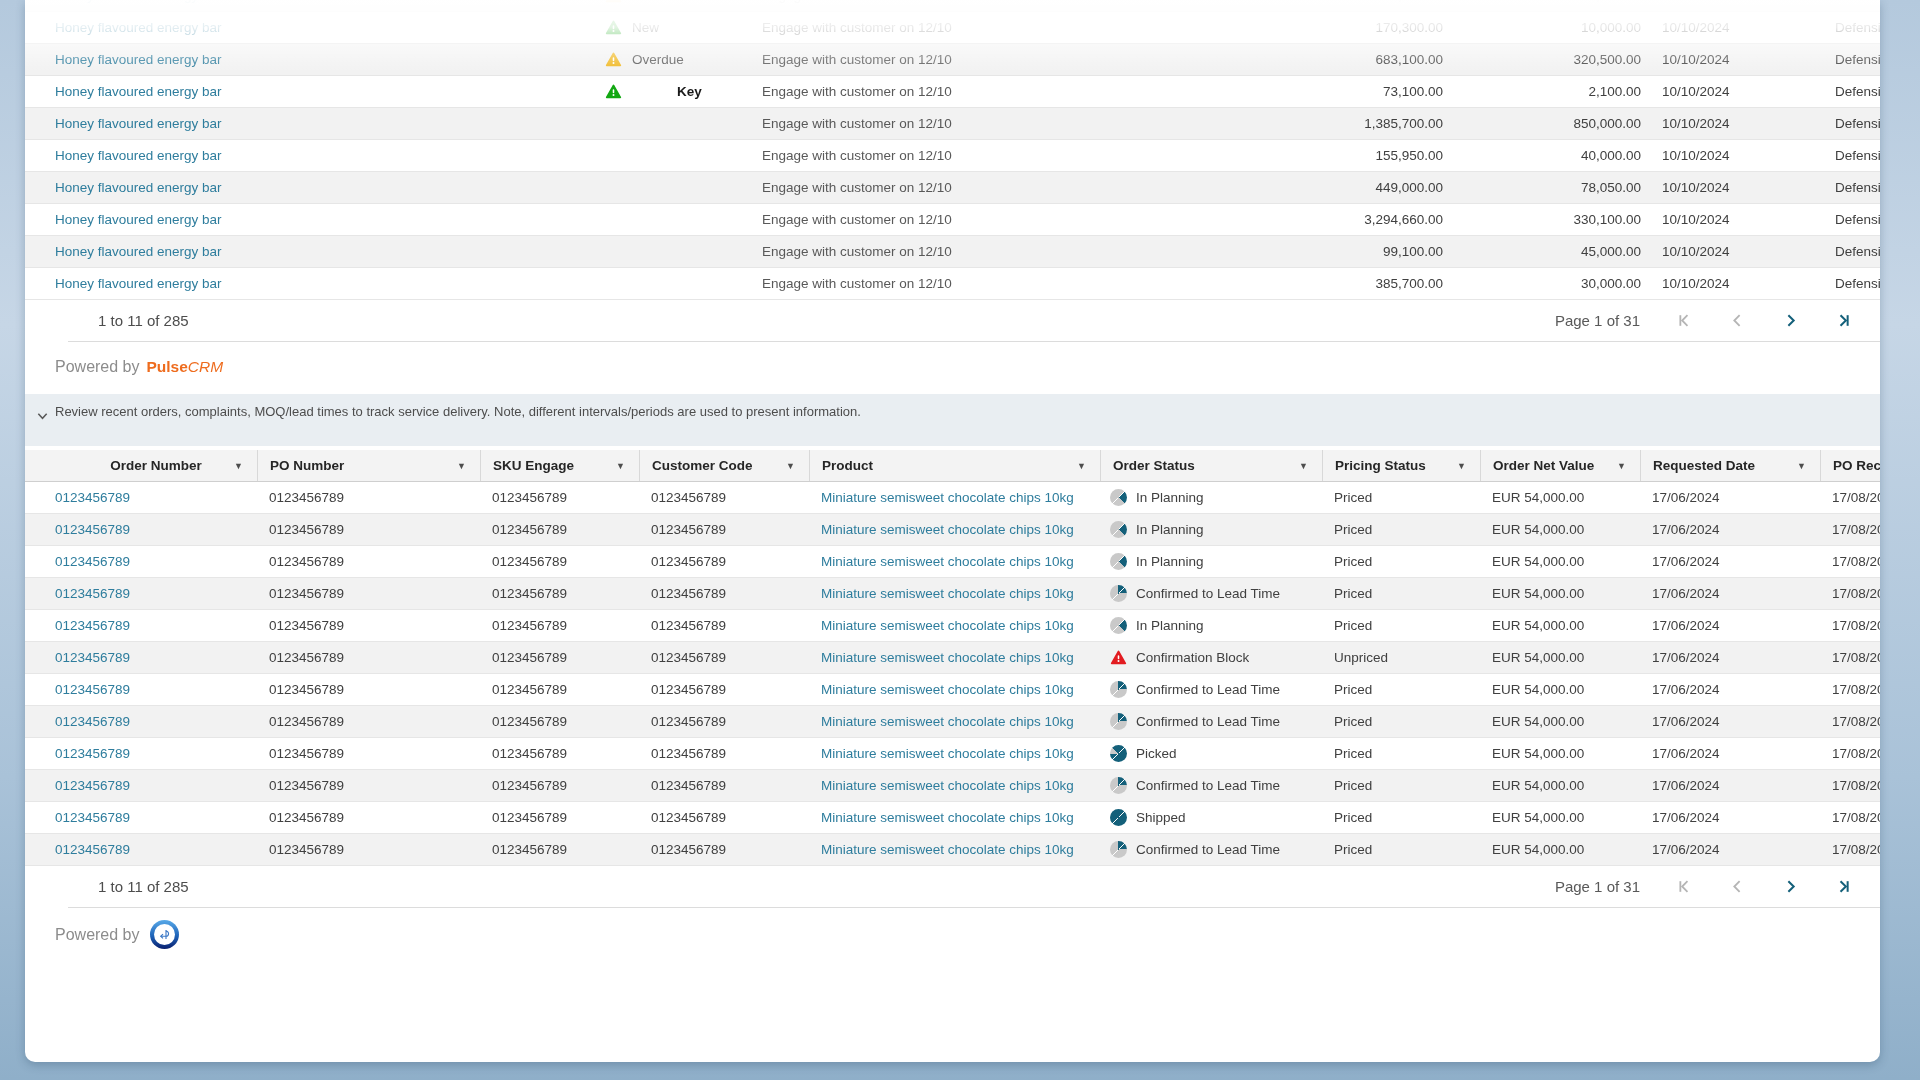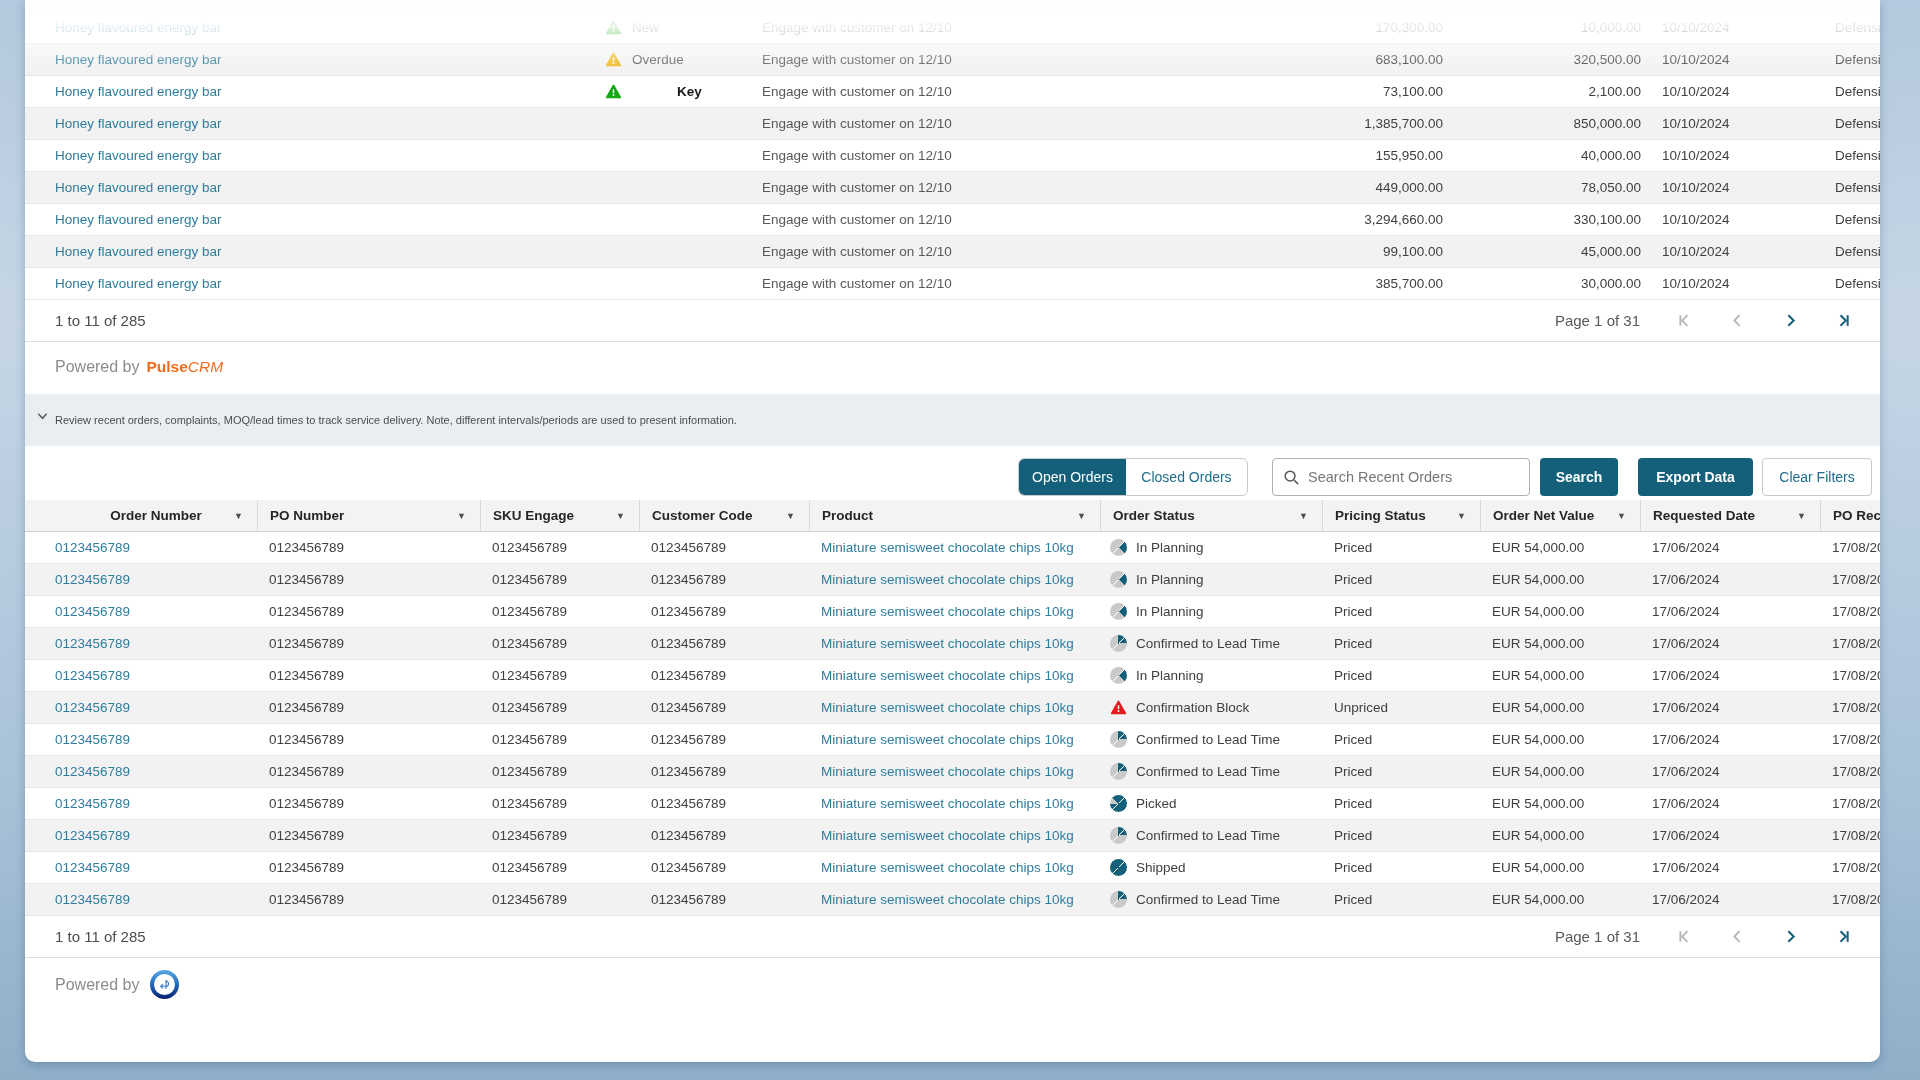--- a/index.html
+++ b/index.html
@@ -59,38 +59,38 @@
     var(--teal) 180deg 220deg,#fff 220deg 225deg, var(--teal) 225deg 265deg,#fff 265deg 270deg,
     var(--wheelgray) 270deg 310deg,#fff 310deg 315deg, var(--teal) 315deg 355deg,#fff 355deg 360deg);}
   .wheel-shipped{background:conic-gradient(
     var(--teal) 0deg 40deg,#fff 40deg 45deg, var(--teal) 45deg 85deg,#fff 85deg 90deg,
     var(--teal) 90deg 130deg,#fff 130deg 135deg, var(--teal) 135deg 175deg,#fff 175deg 180deg,
     var(--teal) 180deg 220deg,#fff 220deg 225deg, var(--teal) 225deg 265deg,#fff 265deg 270deg,
     var(--teal) 270deg 310deg,#fff 310deg 315deg, var(--teal) 315deg 355deg,#fff 355deg 360deg);}
 
   
   .pag{height:42px;display:flex;align-items:center;border-bottom:1px solid #dcdcdc;
-    padding:0 28px 0 30px;font-size:15px;color:#4d4d4d;}
+    padding:0 28px 0 30px;font-size:15px;color:#4d4d4d;margin-left:43px;}
   .pag-right{margin-left:auto;display:flex;align-items:center;gap:36px;color:#595959;}
   .pnav{width:17px;height:17px;color:var(--teal);cursor:pointer;}
   .pnav.disabled{color:#b5b5b5;cursor:default;}
   .pnav svg{display:block;width:17px;height:17px;}
 
   
   .powered1{padding:16px 0 0 30px;height:52px;display:flex;align-items:baseline;gap:7px;}
   .pb-text{font-size:16px;color:#8c8c8c;}
   .pb-brand{font-size:15.5px;font-weight:bold;color:var(--orange);}
   .pb-suffix{font-size:15.5px;font-style:italic;color:var(--orange);}
   .powered2{padding:12px 0 0 30px;display:flex;align-items:center;gap:10px;}
 
   
   .band{background:#e9eef2;height:52px;padding:7px 0 0 30px;position:relative;}
   .band .chev{position:absolute;left:11px;top:15px;color:#595959;cursor:pointer;}
   .band-title{font-size:15px;font-weight:bold;color:#262626;}
-  .band-desc{font-size:11px;color:#4d4d4d;margin-top:13px;}
+  .band-desc{font-size:13px;color:#4d4d4d;margin-top:3px;}
 
   
   .tabbar{display:flex;margin-top:14px;padding-left:15px;border-bottom:1px solid #dcdcdc;}
   .tab{padding:9px 12px 11px;font-size:14px;color:#333;position:relative;cursor:pointer;white-space:nowrap;}
   .tab.active{font-weight:bold;color:#111;}
   .tab.active::after{content:'';position:absolute;left:0;right:0;bottom:-1px;height:3px;background:#44a3dd;}
 
   
   .controls{display:flex;align-items:center;justify-content:flex-end;margin:12px 8px 0 0;height:38px;}
   .seg{display:flex;height:38px;border:1px solid #c9c9c9;border-radius:6px;overflow:hidden;background:#fff;}
@@ -321,36 +321,20 @@
 
   <div class="band">
     <span class="chev">
       <svg width="13" height="13" viewBox="0 0 14 14">
           <path d="M2.5 4 L7 9 L11.5 4" stroke="currentColor" stroke-width="1.6" fill="none"></path>
         </svg></span>
     <div class="band-desc">Review recent orders, complaints, MOQ/lead times to track service delivery. Note, different intervals/periods are used to present information.</div>
   </div>
 
 
-  <div class="controls">
-    <div class="seg">
-      <div class="seg-btn seg-open">Open Orders</div>
-      <div class="seg-btn seg-closed">Closed Orders</div>
-    </div>
-    <div class="searchbox">
-      <svg width="17" height="17" viewBox="0 0 18 18">
-          <circle cx="7.5" cy="7.5" r="5.2" stroke="#595959" stroke-width="1.6" fill="none"></circle>
-          <line x1="11.6" y1="11.6" x2="16" y2="16" stroke="#595959" stroke-width="1.6"></line>
-        </svg>
-      <input placeholder="Search Recent Orders" style="">
-    </div>
-    <div class="btn btn-teal btn-search">Search</div>
-    <div class="btn btn-teal btn-export">Export Data</div>
-    <div class="btn btn-clear">Clear Filters</div>
-  </div>
 
   <div class="t2-head cw">
   <div class="t2-hcell">
     <span>Order Number</span>
     <span class="filter">▼</span>
   </div>
 
   <div class="t2-hcell">
     <span>PO Number</span>
     <span class="filter">▼</span>

